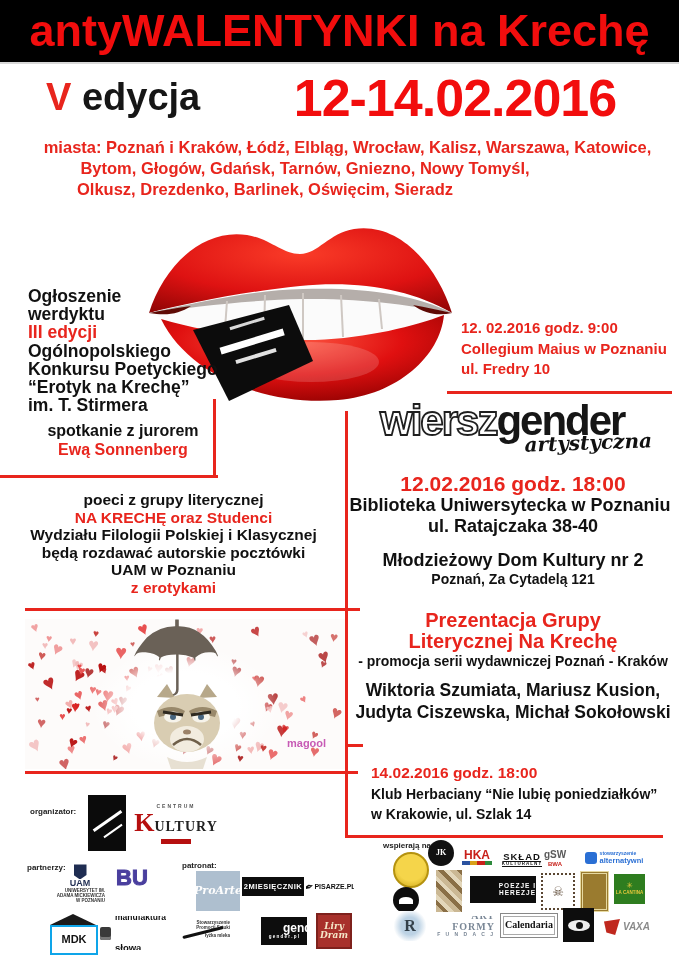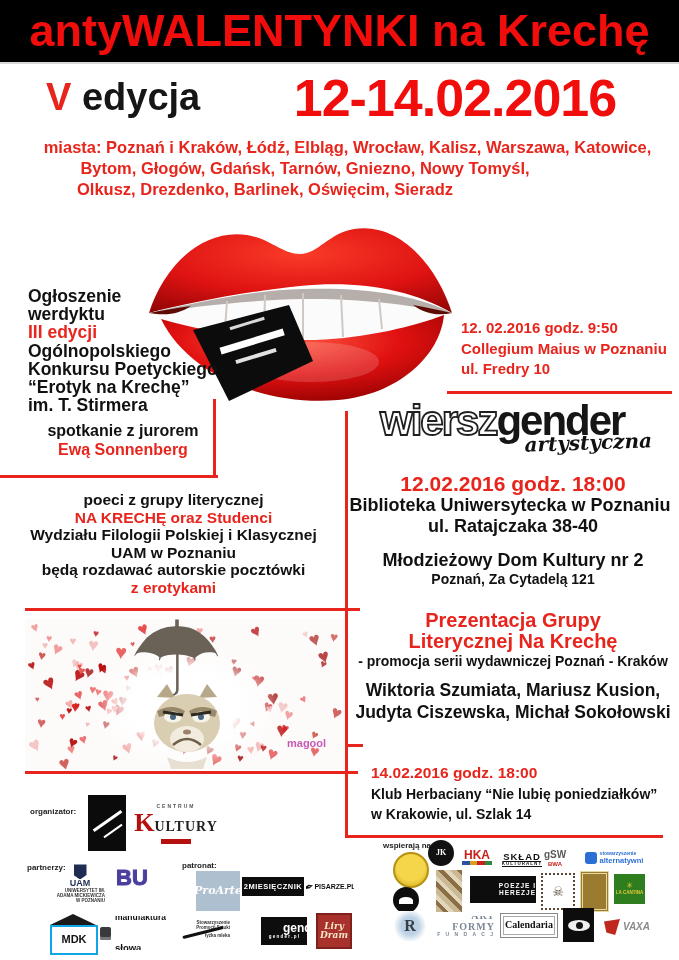--- a/index.html
+++ b/index.html
@@ -88,21 +88,21 @@
     <div>Ogłoszenie</div>
     <div>werdyktu</div>
     <div class="red">III edycji</div>
     <div>Ogólnopolskiego</div>
     <div>Konkursu Poetyckiego</div>
     <div>“Erotyk na Krechę”</div>
     <div>im. T. Stirmera</div>
   </div>
 
   <div class="abs red" style="left:461px;top:318px;font-size:15px;line-height:20.5px;">
-    <div>12. 02.2016 godz. 9:50</div>
+    <div>12. 02.2016 godz. 9:00</div>
     <div>Collegium Maius w Poznaniu</div>
     <div>ul. Fredry 10</div>
   </div>
 
   <div class="abs ctr" style="left:38px;top:421px;width:170px;font-size:16px;line-height:19px;">
     <div>spotkanie z jurorem</div>
     <div class="red">Ewą Sonnenberg</div>
   </div>
 
   <div id="wsz" class="abs" style="left:380px;top:402px;width:272px;">
@@ -118,22 +118,22 @@
   <div class="rl" style="left:345px;top:411px;width:3px;height:427px;"></div>
   <div class="rl" style="left:25px;top:608px;width:335px;height:3px;"></div>
   <div class="rl" style="left:333px;top:744px;width:30px;height:3px;"></div>
   <div class="rl" style="left:25px;top:771px;width:333px;height:3px;"></div>
   <div class="rl" style="left:347px;top:835px;width:316px;height:3px;"></div>
 
   <div class="abs ctr" style="left:0;top:491px;width:347px;font-size:15.5px;line-height:17.6px;">
     <div>poeci z grupy literycznej</div>
     <div class="red">NA KRECHĘ oraz Studenci</div>
     <div>Wydziału Filologii Polskiej i Klasycznej</div>
+    <div>będą rozdawać autorskie pocztówki</div>
     <div>UAM w Poznaniu</div>
-    <div>będą rozdawać autorskie pocztówki</div>
     <div class="red">z erotykami</div>
   </div>
 
   <div class="abs ctr red" style="left:348px;top:472px;width:330px;font-size:21px;white-space:nowrap;">12.02.2016 godz. 18:00</div>
   <div class="abs ctr" style="left:340px;top:495px;width:340px;font-size:18px;">Biblioteka Uniwersytecka w Poznaniu</div>
   <div class="abs ctr" style="left:348px;top:516px;width:330px;font-size:18px;">ul. Ratajczaka 38-40</div>
   <div class="abs ctr" style="left:348px;top:550px;width:330px;font-size:18px;">Młodzieżowy Dom Kultury nr 2</div>
   <div class="abs ctr" style="left:348px;top:571px;width:330px;font-size:14px;">Poznań, Za Cytadelą 121</div>
 
   <div class="abs ctr red" style="left:348px;top:609px;width:330px;font-size:20px;">Prezentacja Grupy</div>

